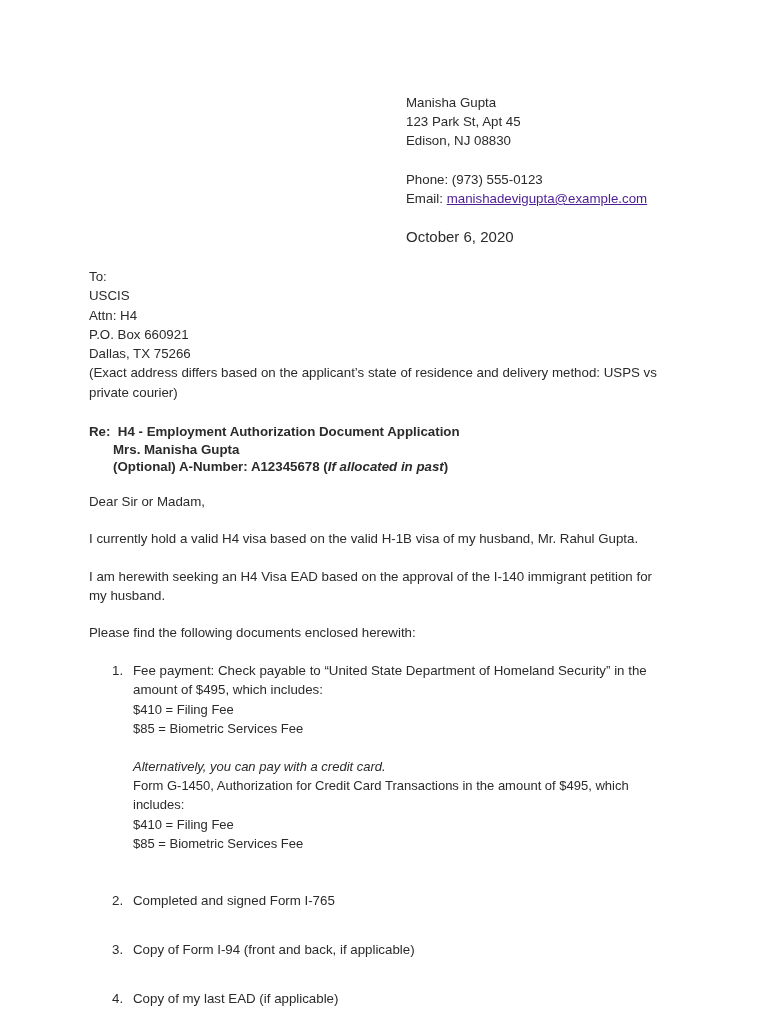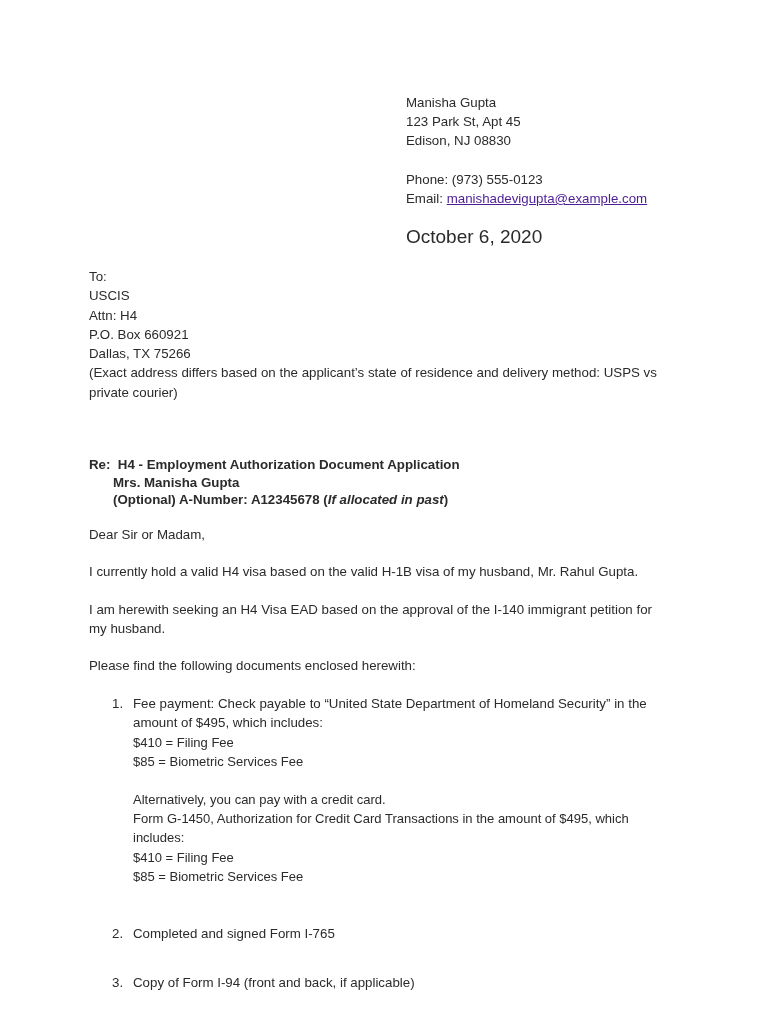--- a/index.html
+++ b/index.html
@@ -43,21 +43,21 @@
   .email-line {
     font-size: 13.3px;
     line-height: 19.2px;
     white-space: nowrap;
   }
   .email-link {
     color: #4c1d95;
     text-decoration: underline;
   }
   .date-line {
-    font-size: 19px;
+    font-size: 15px;
     line-height: 19.2px;
     white-space: nowrap;
   }
 
   
   .body-col {
     position: absolute;
     left: 89px;
     top: 267px;
     width: 584px;
@@ -71,21 +71,20 @@
   .block-gap-sm { height: 16px; }
   .block-gap-md { height: 21px; }
 
   .re-block {
     font-weight: bold;
     font-size: 13.3px;
     line-height: 17.6px;
   }
   .re-first {
     white-space: nowrap;
-    margin-top: 33px;
   }
   .re-indent {
     padding-left: 24px;
     white-space: nowrap;
   }
   .re-ital {
     font-style: italic;
     margin-top: 9px;
   }
 
@@ -114,20 +113,21 @@
     top: 0;
     width: 20px;
     font-size: 13.3px;
     line-height: 19.4px;
   }
   .sub-line {
     font-size: 13px;
     line-height: 19.4px;
   }
   .sub-ital {
+    font-style: italic;
   }
   .item-gap { height: 18px; }
   .item-gap-lg { height: 37px; }
   .item-gap-xl { height: 30px; }
 </style>
 </head>
 <body>
 
 <div class="page">
 

